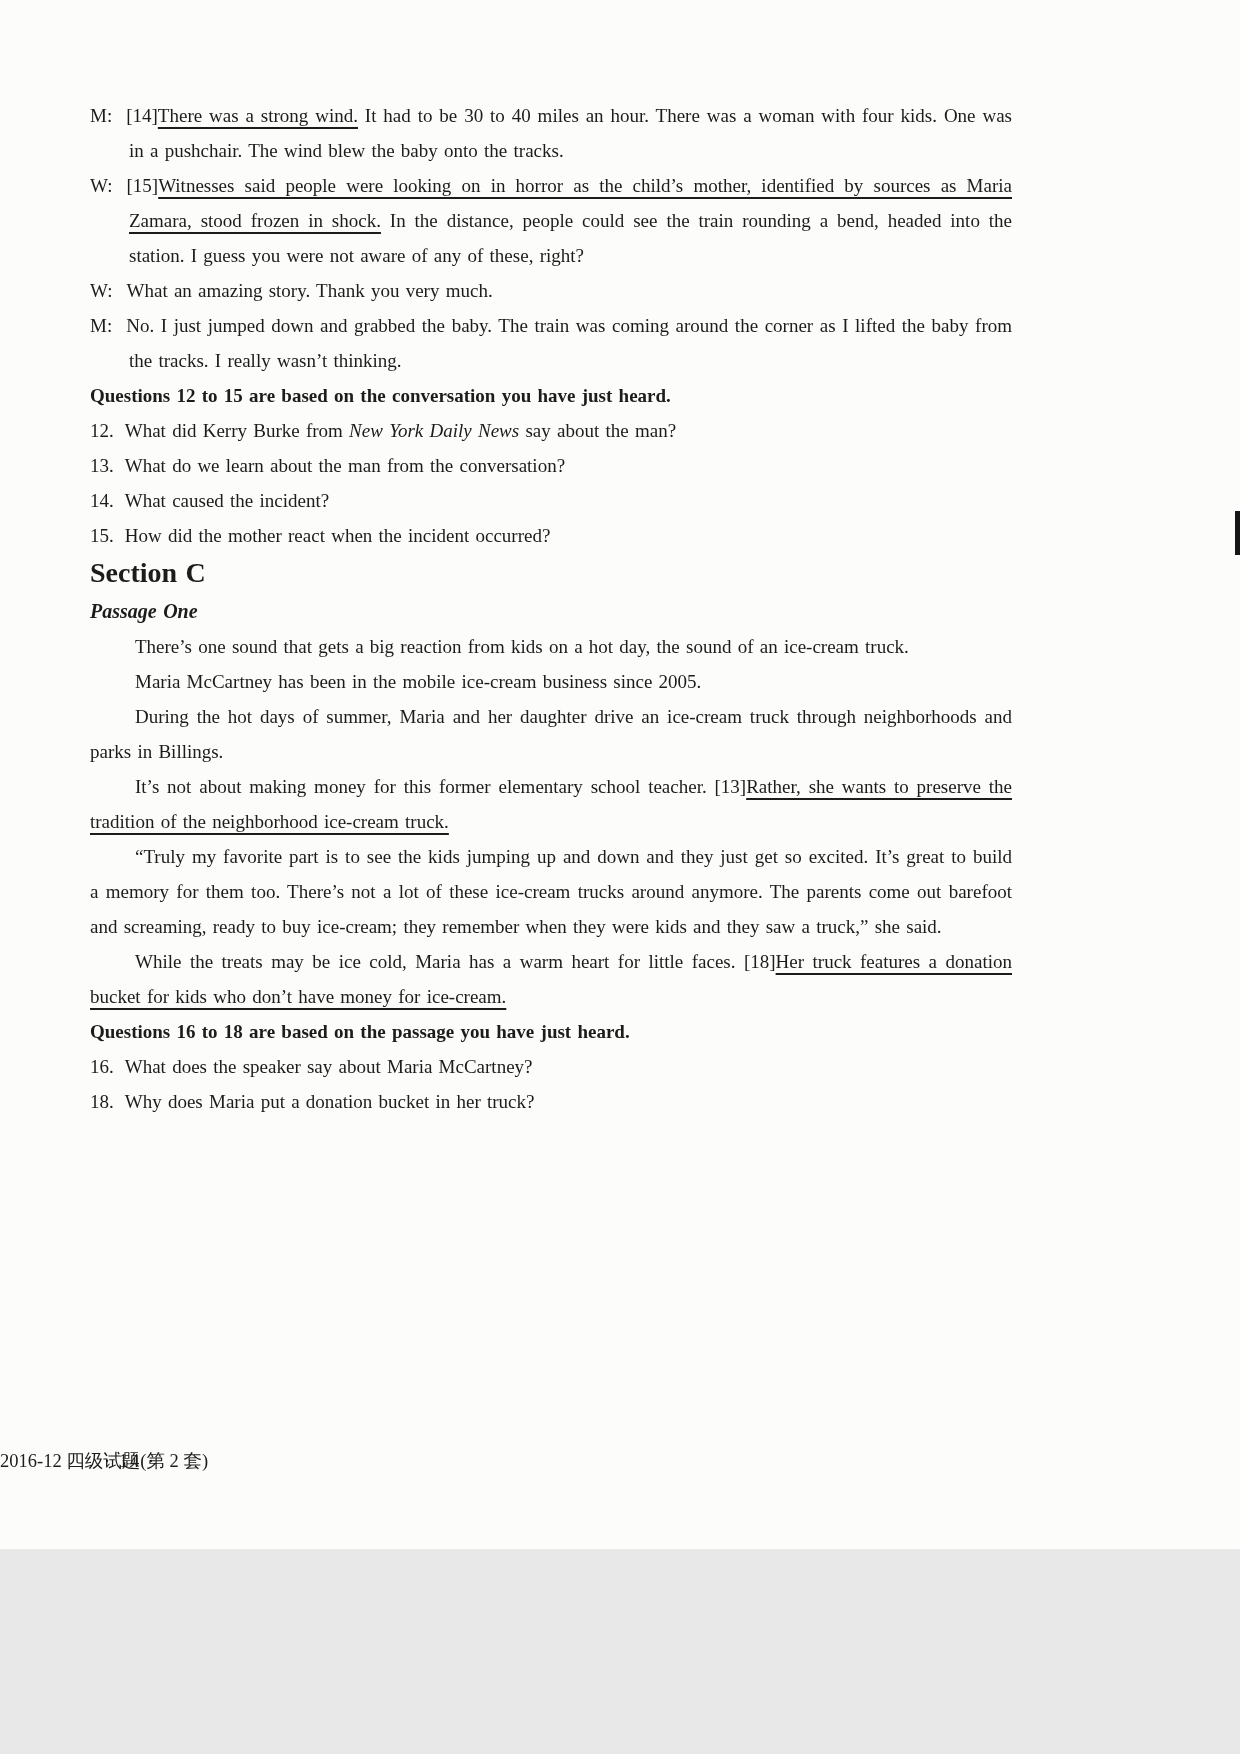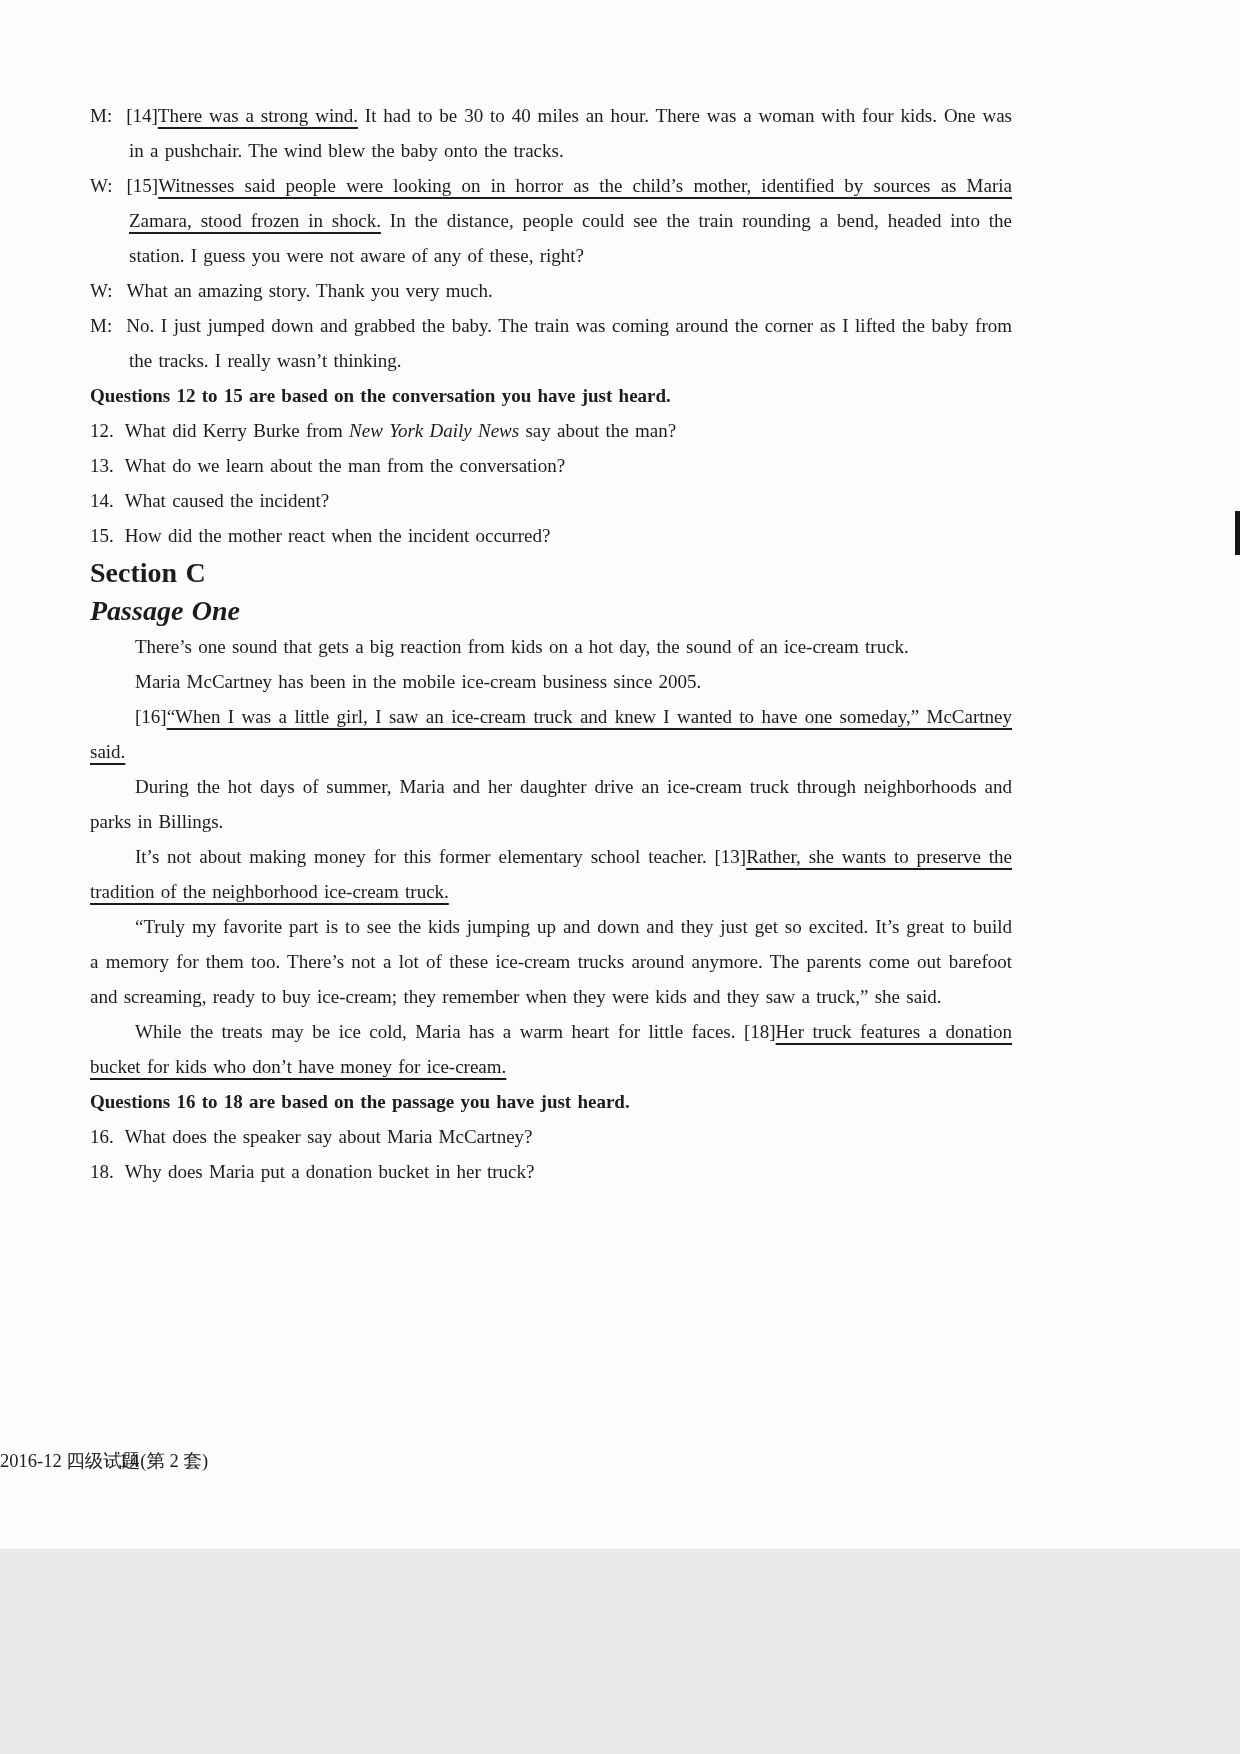--- a/index.html
+++ b/index.html
@@ -28,21 +28,21 @@
   .speaker  { margin-right: 14px; }
   .question { padding-left: 43px; text-indent: -43px; }
   .qnum     { margin-right: 11px; }
   .bold-line { font-weight: bold; }
   .para { text-indent: 45px; }
   .section-heading {
     font-size: 28px; font-weight: bold;
     margin: 14px 0 4px 0; line-height: 40px;
   }
   .passage-label {
-    font-size: 28px; font-weight: bold; font-style: italic;
+    font-size: 20px; font-weight: bold; font-style: italic;
     margin: 0 0 2px 0; line-height: 36px;
   }
   .u {
     text-decoration: underline;
     text-decoration-thickness: 1.7px;
     text-underline-offset: 5px;
   }
   .i { font-style: italic; }
   .footer {
     position: absolute;
@@ -69,21 +69,20 @@
       <p class="dialogue"><span class="speaker">M:</span><span>No. I just jumped down and grabbed the baby. The train was coming around the corner as I lifted the baby from the tracks. I really wasn’t thinking.</span></p>
       <p class="bold-line">Questions 12 to 15 are based on the conversation you have just heard.</p>
       <p class="question"><span class="qnum">12.</span><span>What did Kerry Burke from </span><span class="i">New York Daily News</span><span> say about the man?</span></p>
       <p class="question"><span class="qnum">13.</span><span>What do we learn about the man from the conversation?</span></p>
       <p class="question"><span class="qnum">14.</span><span>What caused the incident?</span></p>
       <p class="question"><span class="qnum">15.</span><span>How did the mother react when the incident occurred?</span></p>
       <h2 class="section-heading">Section C</h2>
       <h3 class="passage-label">Passage One</h3>
       <p class="para"><span>There’s one sound that gets a big reaction from kids on a hot day, the sound of an ice-cream truck.</span></p>
       <p class="para"><span>Maria McCartney has been in the mobile ice-cream business since 2005.</span></p>
-      <p class="para"><span>[16]</span><span class="u">“When I was a little girl, I saw an ice-cream truck and knew I wanted to have one someday,” McCartney said.</span></p>
       <p class="para"><span>During the hot days of summer, Maria and her daughter drive an ice-cream truck through neighborhoods and parks in Billings.</span></p>
       <p class="para"><span>It’s not about making money for this former elementary school teacher. </span><span>[13]</span><span class="u">Rather, she wants to preserve the tradition of the neighborhood ice-cream truck.</span></p>
       <p class="para"><span>“Truly my favorite part is to see the kids jumping up and down and they just get so excited. It’s great to build a memory for them too. There’s not a lot of these ice-cream trucks around anymore. The parents come out barefoot and screaming, ready to buy ice-cream; they remember when they were kids and they saw a truck,” she said.</span></p>
       <p class="para"><span>While the treats may be ice cold, Maria has a warm heart for little faces. </span><span>[18]</span><span class="u">Her truck features a donation bucket for kids who don’t have money for ice-cream.</span></p>
       <p class="bold-line">Questions 16 to 18 are based on the passage you have just heard.</p>
       <p class="question"><span class="qnum">16.</span><span>What does the speaker say about Maria McCartney?</span></p>
       <p class="question"><span class="qnum">18.</span><span>Why does Maria put a donation bucket in her truck?</span></p>
     </div>
   <div class="scan-mark"></div>
   <div class="footer">

